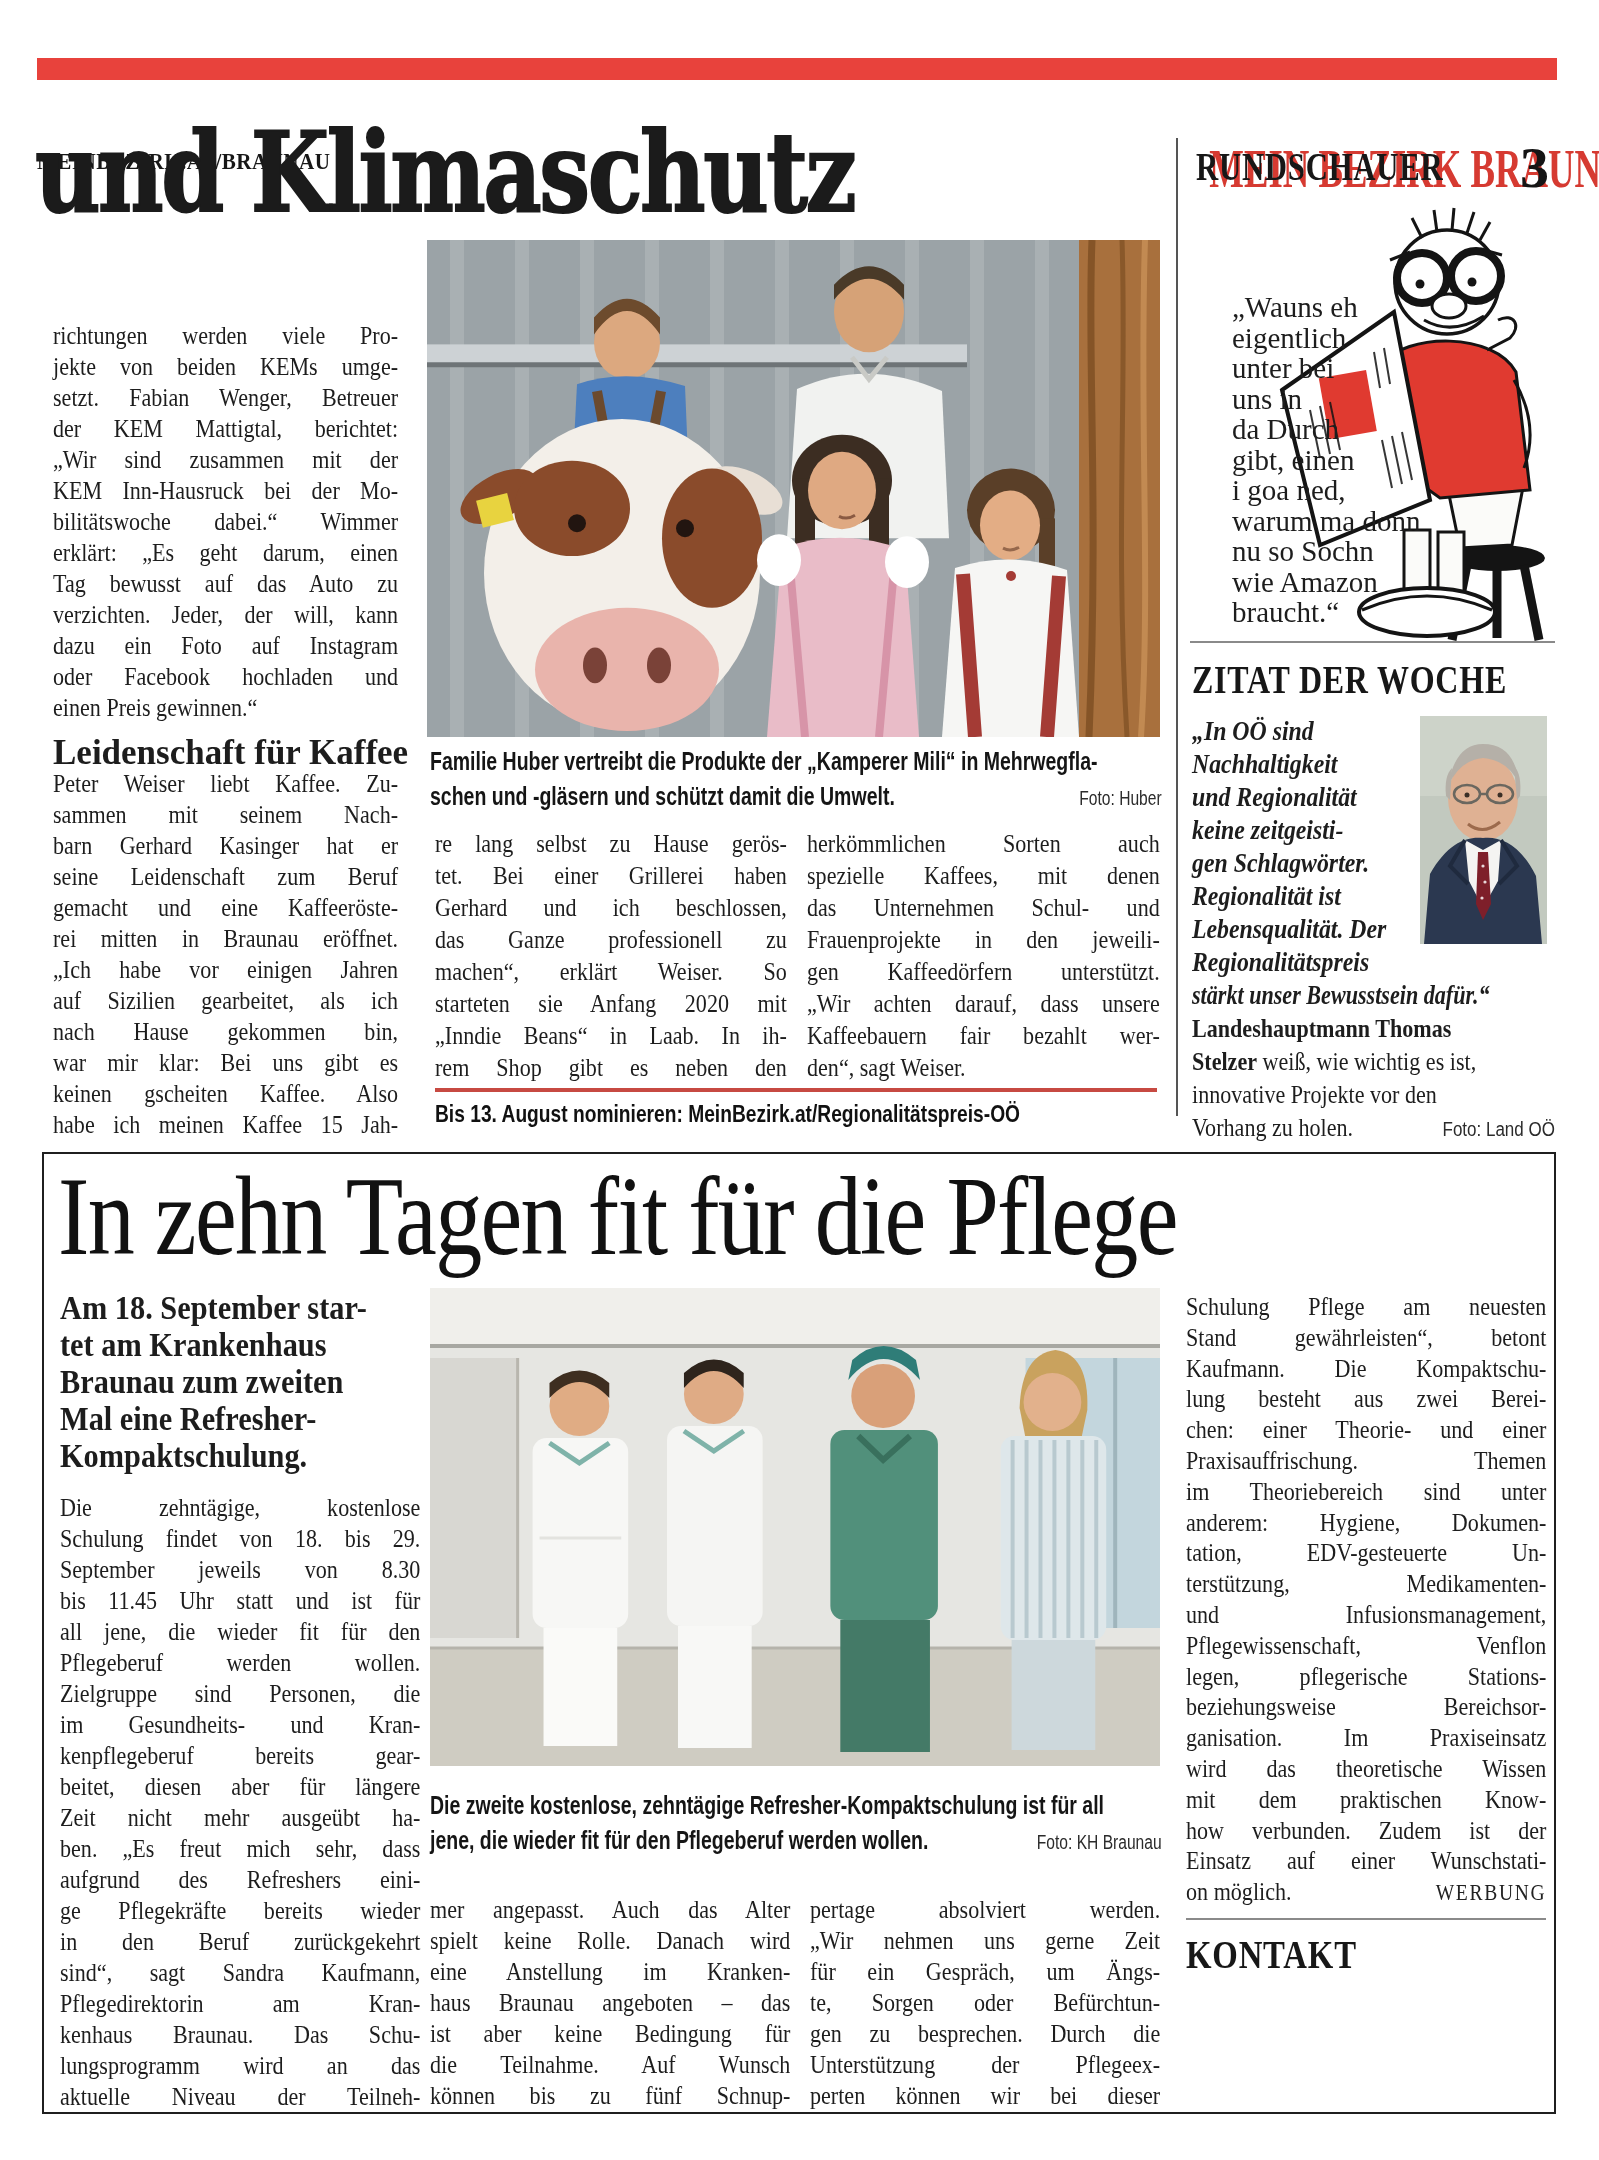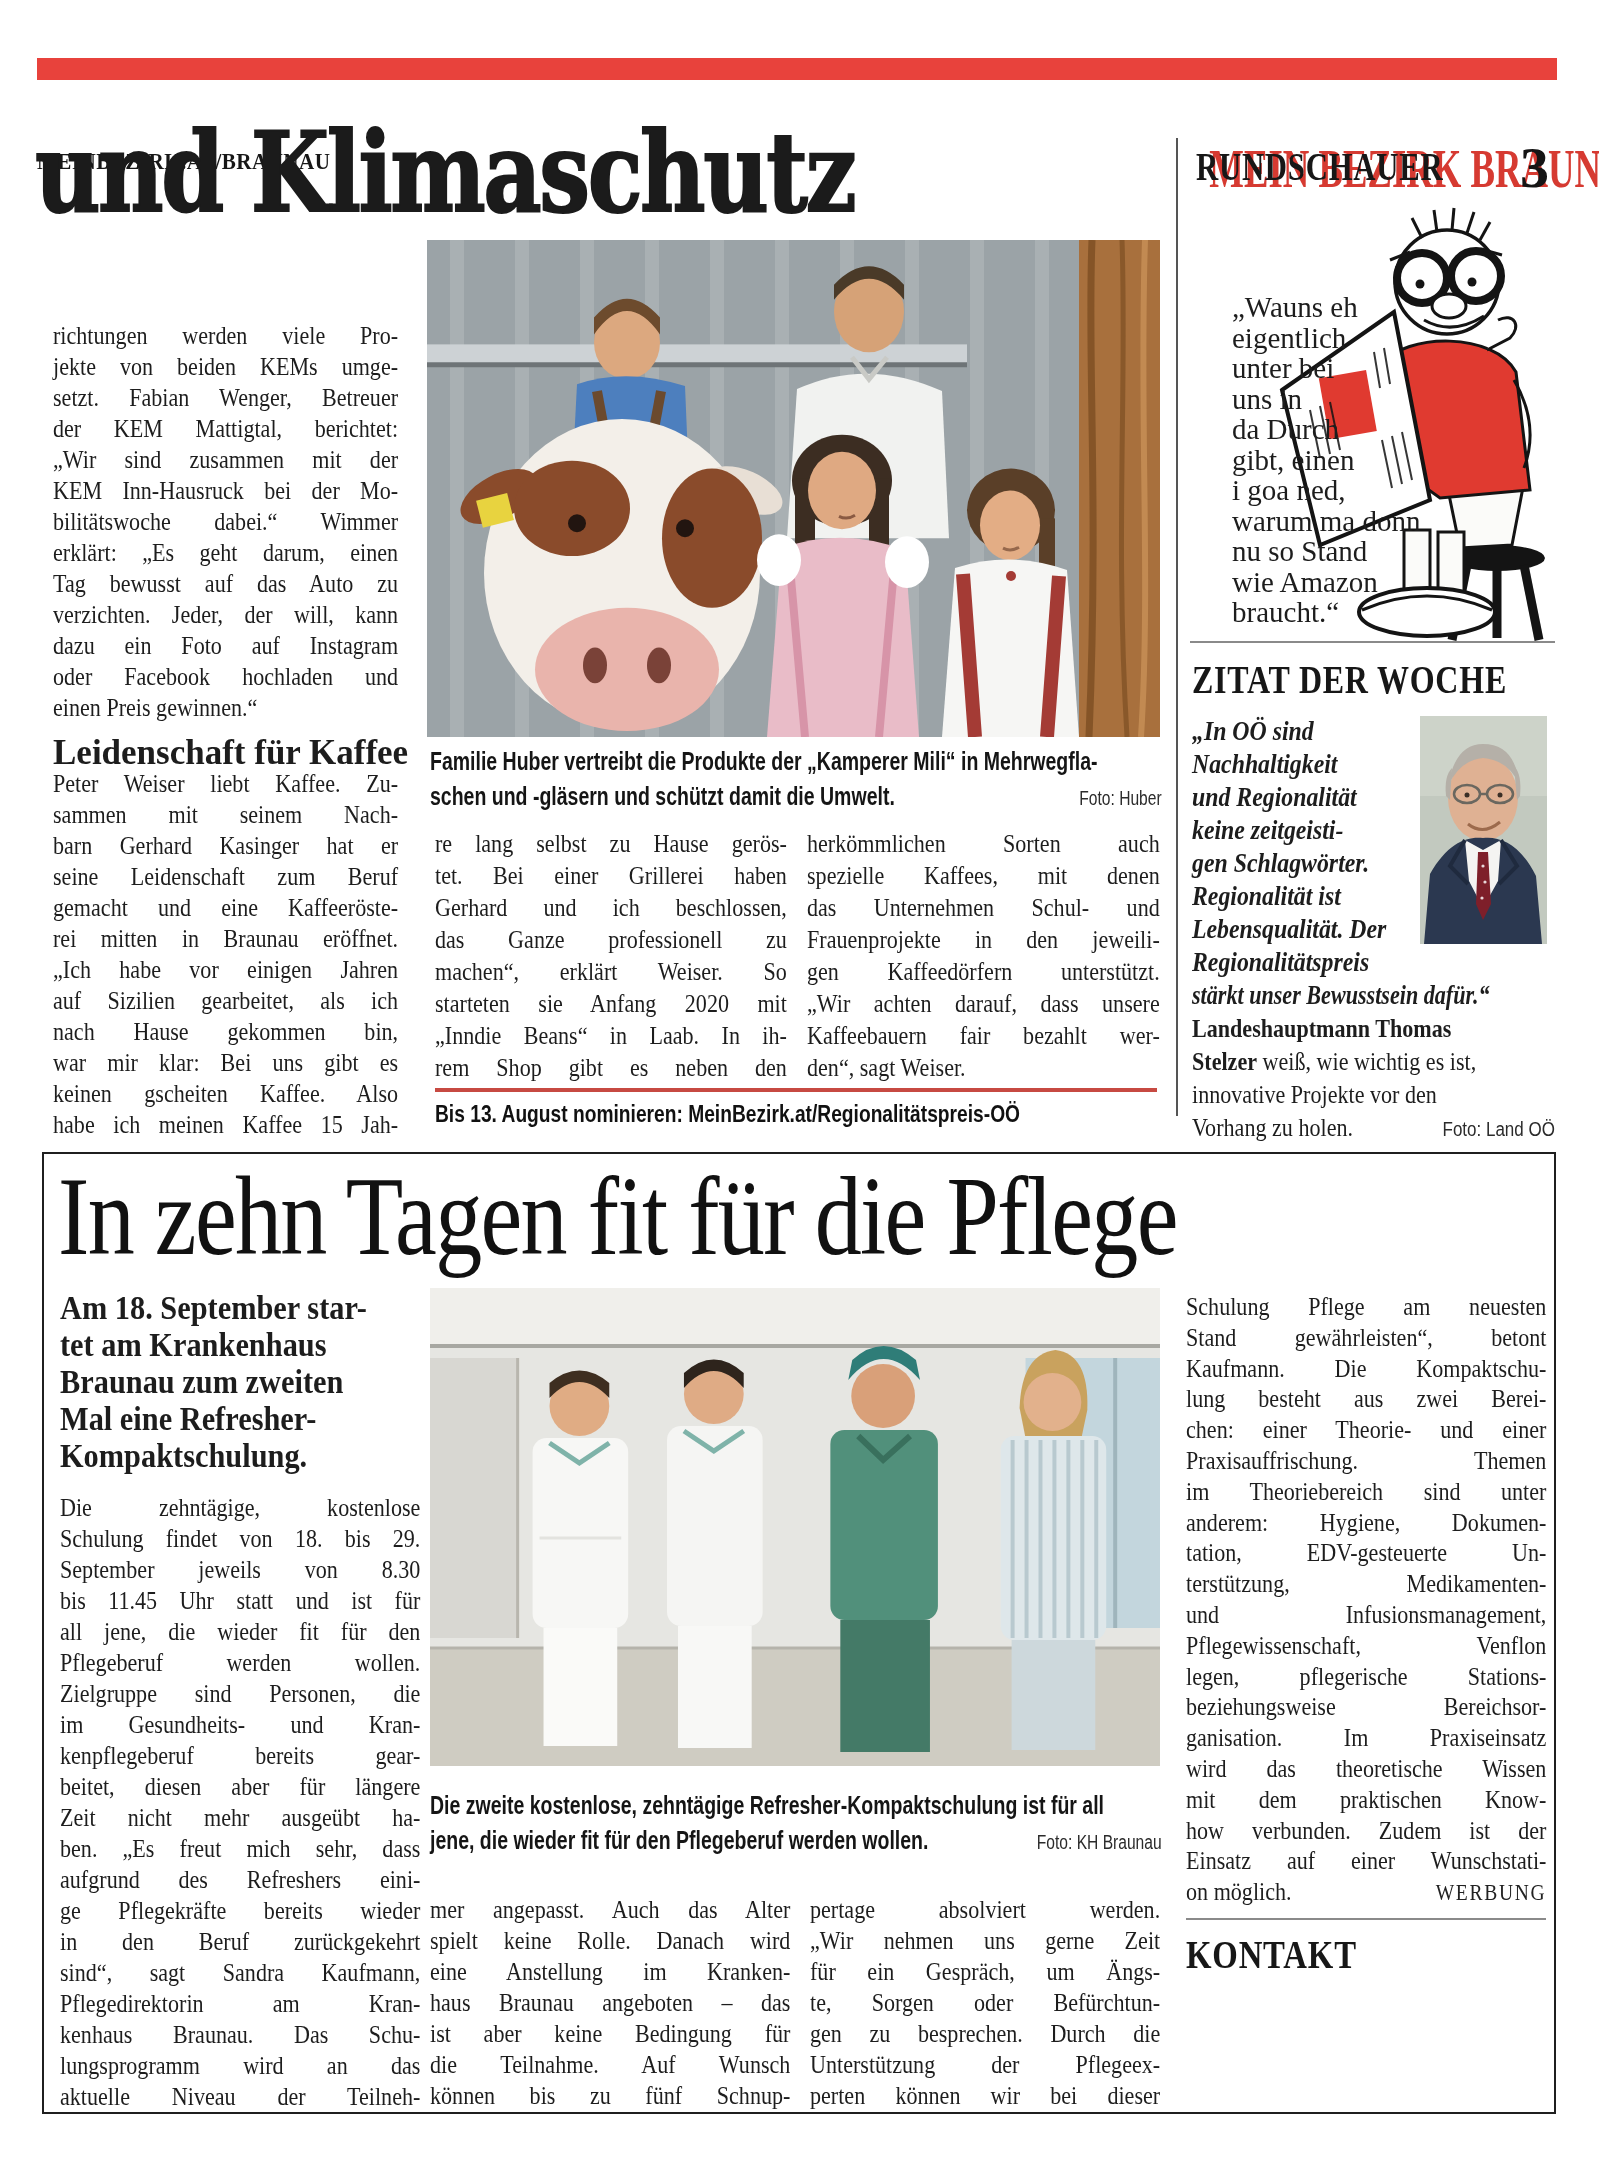--- a/index.html
+++ b/index.html
@@ -249,21 +249,21 @@
 
   <div class="abs quote" style="left:1192px;top:292px;width:300px;line-height:30.5px;margin-left:40px;">
       <div class="ln raw">„Wauns eh</div>
       <div class="ln raw">eigentlich</div>
       <div class="ln raw">unter bei</div>
       <div class="ln raw">uns in</div>
       <div class="ln raw">da Durch</div>
       <div class="ln raw">gibt, einen</div>
       <div class="ln raw">i goa ned,</div>
       <div class="ln raw">warum ma donn</div>
-      <div class="ln raw">nu so Stand</div>
+      <div class="ln raw">nu so Sochn</div>
       <div class="ln raw">wie Amazon</div>
       <div class="ln raw">braucht.“</div>
     </div>
 
   <div class="abs rule" style="left:1190px;top:641px;width:365px;"></div>
   <div class="abs sbhead cond" style="left:1192px;top:655px;--k:.78;">ZITAT DER WOCHE</div>
 
   <div class="abs zquote cond" style="left:1192px;top:714px;width:290px;--k:.85;">
       <div class="ln raw">„In OÖ sind</div>
       <div class="ln raw">Nachhaltigkeit</div>

